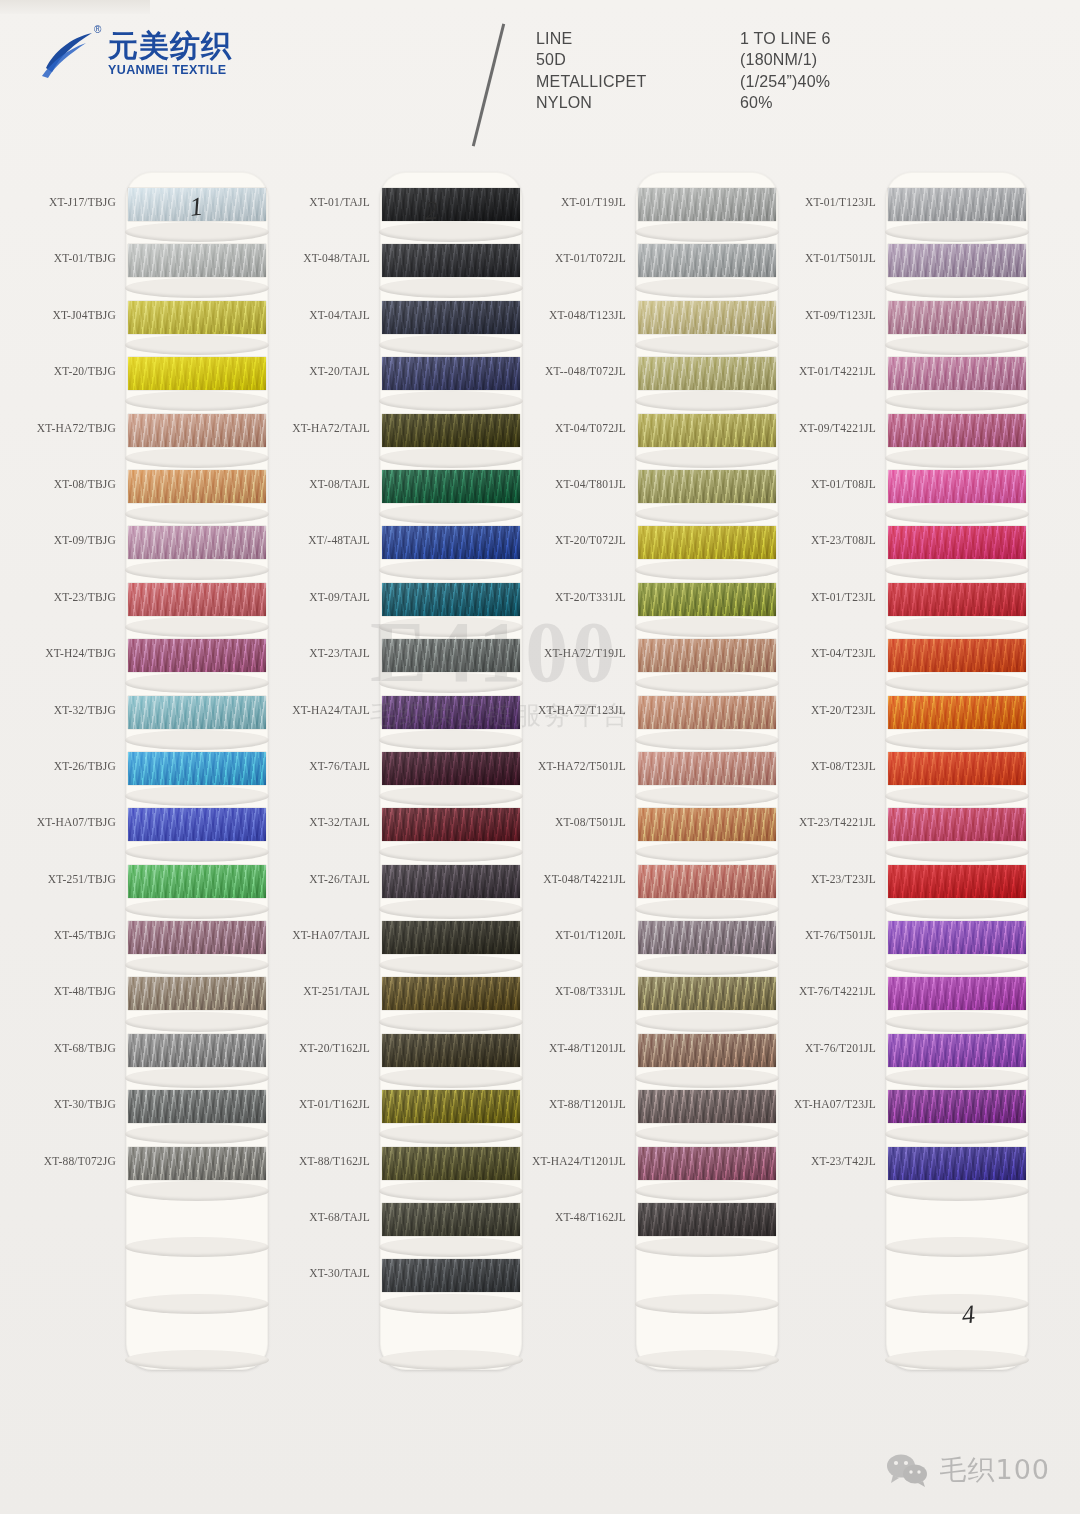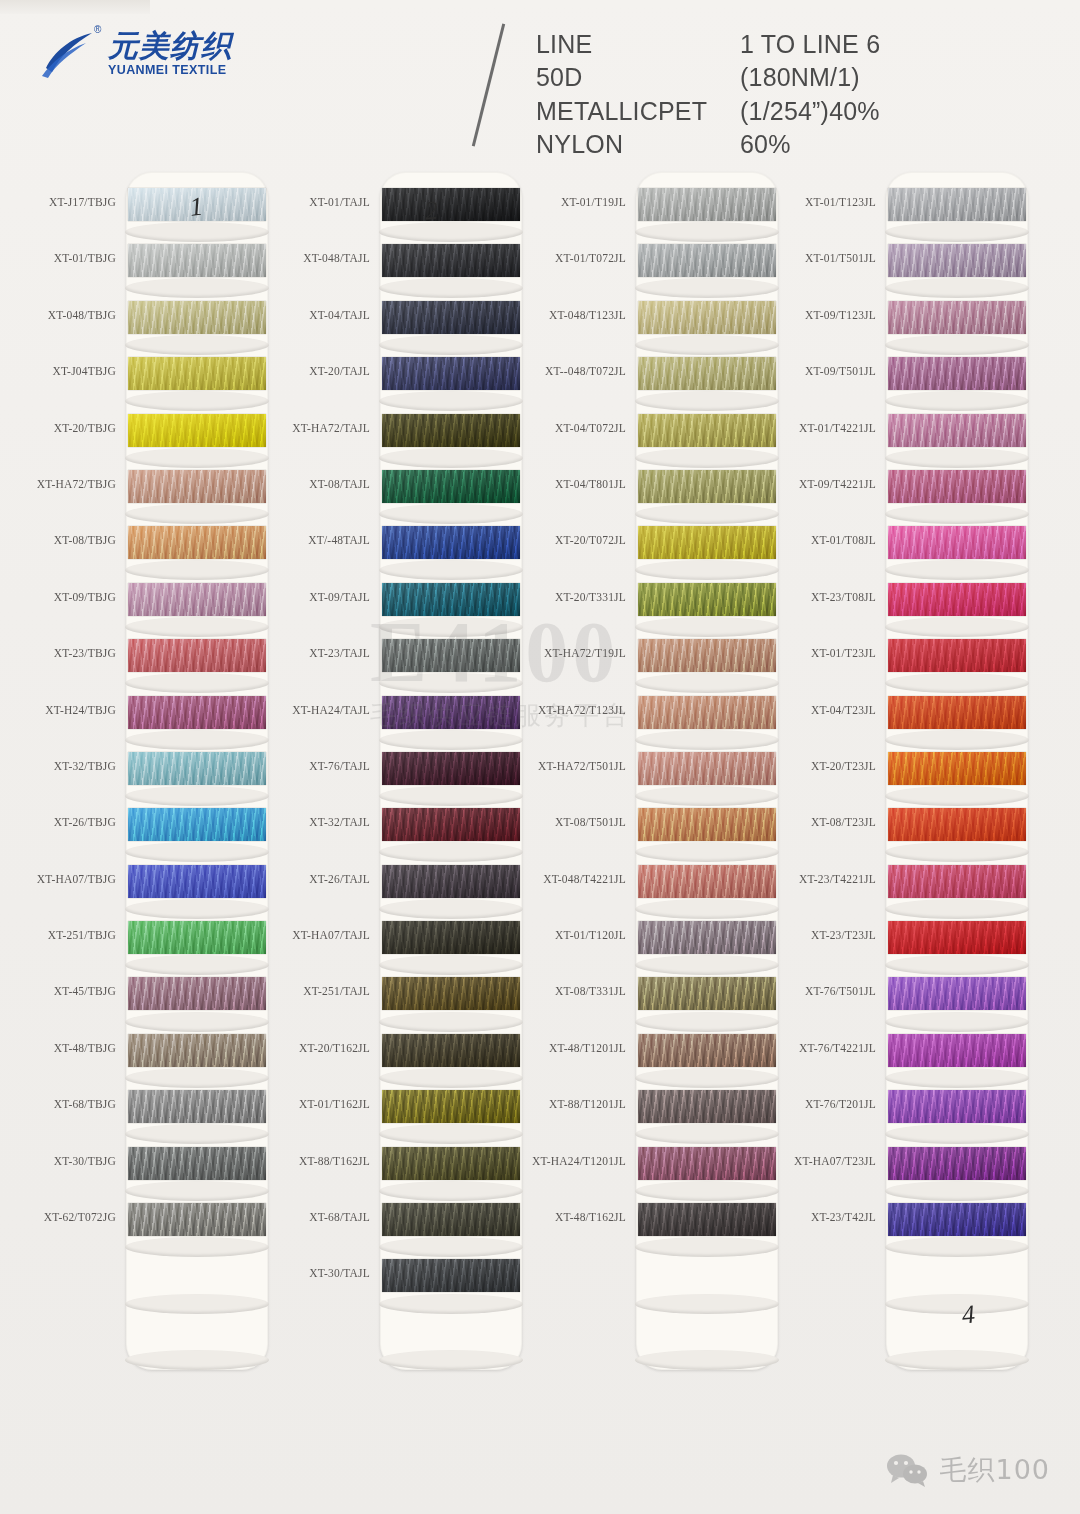--- a/index.html
+++ b/index.html
@@ -20,42 +20,42 @@
   }
   .logo-wrap{
     position:absolute;left:40px;top:28px;
     display:flex;align-items:center;gap:6px;
   }
   .logo-mark{position:relative;width:62px;height:52px;}
   .logo-mark svg{display:block;}
   .logo-text{display:flex;flex-direction:column;line-height:1;}
   .logo-cn{
     font-family:"DejaVu Sans", sans-serif;
-    font-size:30px;font-weight:bold;color:#1d4b9e;letter-spacing:1px;font-style:italic;
+    font-size:30px;font-weight:bold;color:#1d4b9e;letter-spacing:1px;
   }
   .logo-en{
     font-size:12.5px;font-weight:bold;color:#1d4b9e;
     letter-spacing:0.4px;margin-top:3px;
   }
   .reg-mark{
     position:absolute;left:54px;top:-4px;font-size:10px;color:#1d4b9e;
   }
   .type-title{
     position:absolute;left:300px;top:26px;
     font-family:"Liberation Serif", serif;
     font-size:44px;color:#5d5d5d;line-height:1.28;letter-spacing:1px;
   }
   .slash{
     position:absolute;left:487px;top:22px;
     width:3px;height:126px;background:#6d6d6d;
     transform:rotate(14deg);transform-origin:center;
   }
   .spec{
     position:absolute;top:28px;
-    font-size:25px;color:#4a4a4a;line-height:1.33;
+    font-size:16px;color:#4a4a4a;line-height:1.33;
     letter-spacing:0.2px;
   }
   .spec-left{left:536px;}
   .spec-right{left:740px;}
   .spec div{white-space:nowrap;}
   
   .column{
     position:absolute;top:172px;
     width:250px;
   }
@@ -216,24 +216,20 @@
       <div class="rows" style="top: 12px;">
         <div class="row">
           <div class="row-label">XT-J17/TBJG</div>
           <div class="swatch" style="background-color: rgb(215, 229, 236); background-image: linear-gradient(172deg, rgba(255, 255, 255, 0.18), rgba(0, 0, 0, 0.18));"></div>
         </div>
         <div class="row">
           <div class="row-label">XT-01/TBJG</div>
           <div class="swatch" style="background-color: rgb(195, 198, 196); background-image: linear-gradient(172deg, rgba(255, 255, 255, 0.18), rgba(0, 0, 0, 0.18));"></div>
         </div>
         <div class="row">
-          <div class="row-label">XT-048/TBJG</div>
-          <div class="swatch" style="background-color: rgb(203, 197, 142); background-image: linear-gradient(172deg, rgba(255, 255, 255, 0.18), rgba(0, 0, 0, 0.18));"></div>
-        </div>
-        <div class="row">
           <div class="row-label">XT-J04TBJG</div>
           <div class="swatch" style="background-color: rgb(205, 195, 63); background-image: linear-gradient(172deg, rgba(255, 255, 255, 0.18), rgba(0, 0, 0, 0.18));"></div>
         </div>
         <div class="row">
           <div class="row-label">XT-20/TBJG</div>
           <div class="swatch" style="background-color: rgb(227, 211, 6); background-image: linear-gradient(172deg, rgba(255, 255, 255, 0.18), rgba(0, 0, 0, 0.18));"></div>
         </div>
         <div class="row">
           <div class="row-label">XT-HA72/TBJG</div>
           <div class="swatch" style="background-color: rgb(206, 159, 138); background-image: linear-gradient(172deg, rgba(255, 255, 255, 0.18), rgba(0, 0, 0, 0.18));"></div>
@@ -280,21 +276,21 @@
         </div>
         <div class="row">
           <div class="row-label">XT-68/TBJG</div>
           <div class="swatch" style="background-color: rgb(141, 141, 141); background-image: linear-gradient(172deg, rgba(255, 255, 255, 0.18), rgba(0, 0, 0, 0.18));"></div>
         </div>
         <div class="row">
           <div class="row-label">XT-30/TBJG</div>
           <div class="swatch" style="background-color: rgb(106, 109, 108); background-image: linear-gradient(172deg, rgba(255, 255, 255, 0.18), rgba(0, 0, 0, 0.18));"></div>
         </div>
         <div class="row">
-          <div class="row-label">XT-62/T072JG</div>
+          <div class="row-label">XT-88/T072JG</div>
           <div class="swatch" style="background-color: rgb(132, 131, 125); background-image: linear-gradient(172deg, rgba(255, 255, 255, 0.18), rgba(0, 0, 0, 0.18));"></div>
         </div>
       </div>
     </div>
   <div class="column col-2">
       <div class="card-strip strip-pos" style="height: 1198px;"></div>
       <div class="notches">
         <div class="notch" style="top: 50px;"></div>
         <div class="notch" style="top: 106.4px;"></div>
         <div class="notch" style="top: 162.8px;"></div>
@@ -536,24 +532,20 @@
         </div>
         <div class="row">
           <div class="row-label">XT-01/T501JL</div>
           <div class="swatch" style="background-color: rgb(176, 156, 182); background-image: linear-gradient(172deg, rgba(255, 255, 255, 0.18), rgba(0, 0, 0, 0.18));"></div>
         </div>
         <div class="row">
           <div class="row-label">XT-09/T123JL</div>
           <div class="swatch" style="background-color: rgb(192, 138, 163); background-image: linear-gradient(172deg, rgba(255, 255, 255, 0.18), rgba(0, 0, 0, 0.18));"></div>
         </div>
         <div class="row">
-          <div class="row-label">XT-09/T501JL</div>
-          <div class="swatch" style="background-color: rgb(169, 104, 148); background-image: linear-gradient(172deg, rgba(255, 255, 255, 0.18), rgba(0, 0, 0, 0.18));"></div>
-        </div>
-        <div class="row">
           <div class="row-label">XT-01/T4221JL</div>
           <div class="swatch" style="background-color: rgb(197, 127, 165); background-image: linear-gradient(172deg, rgba(255, 255, 255, 0.18), rgba(0, 0, 0, 0.18));"></div>
         </div>
         <div class="row">
           <div class="row-label">XT-09/T4221JL</div>
           <div class="swatch" style="background-color: rgb(189, 93, 134); background-image: linear-gradient(172deg, rgba(255, 255, 255, 0.18), rgba(0, 0, 0, 0.18));"></div>
         </div>
         <div class="row">
           <div class="row-label">XT-01/T08JL</div>
           <div class="swatch" style="background-color: rgb(231, 89, 167); background-image: linear-gradient(172deg, rgba(255, 255, 255, 0.18), rgba(0, 0, 0, 0.18));"></div>

